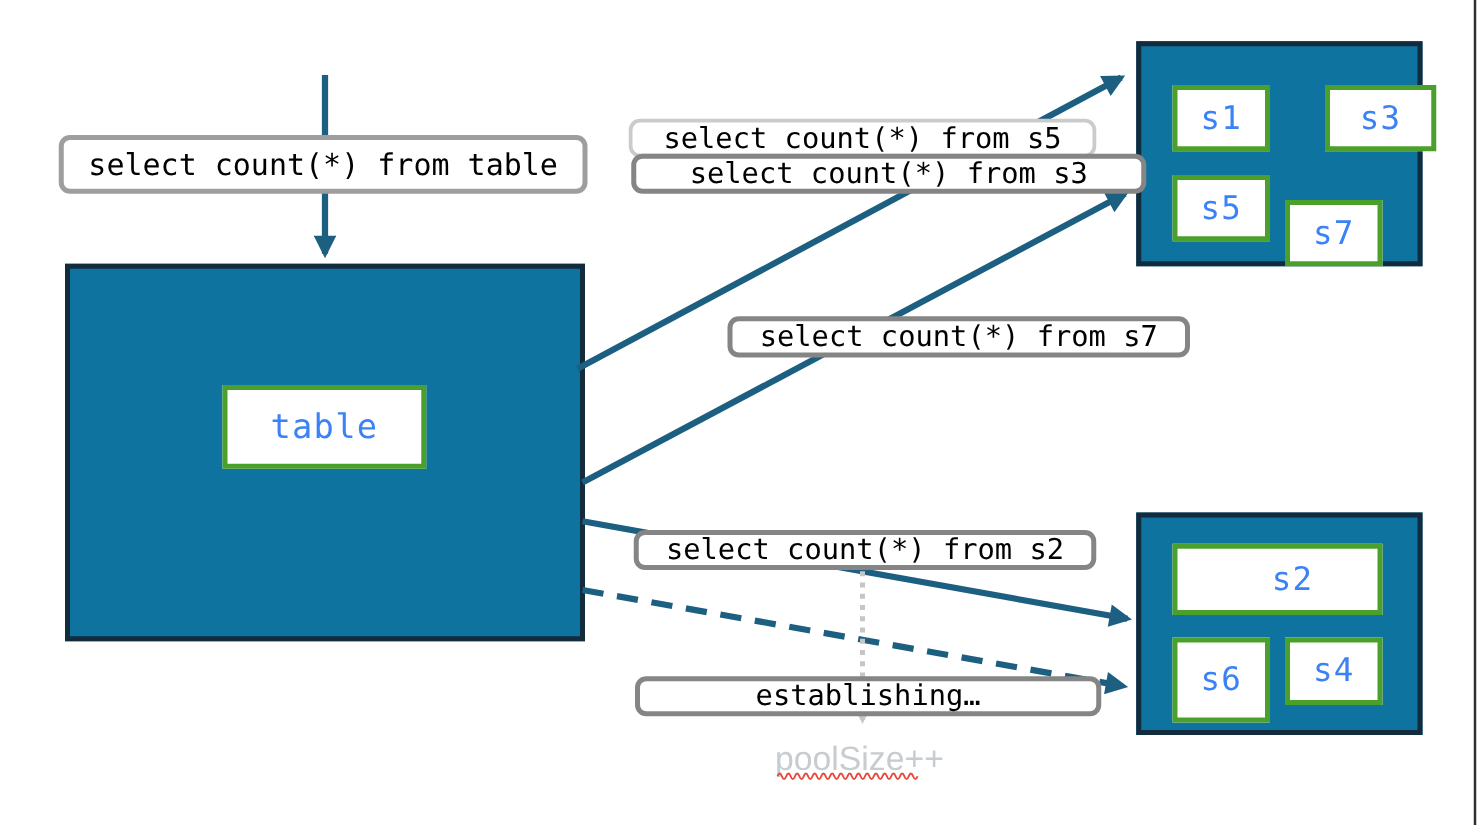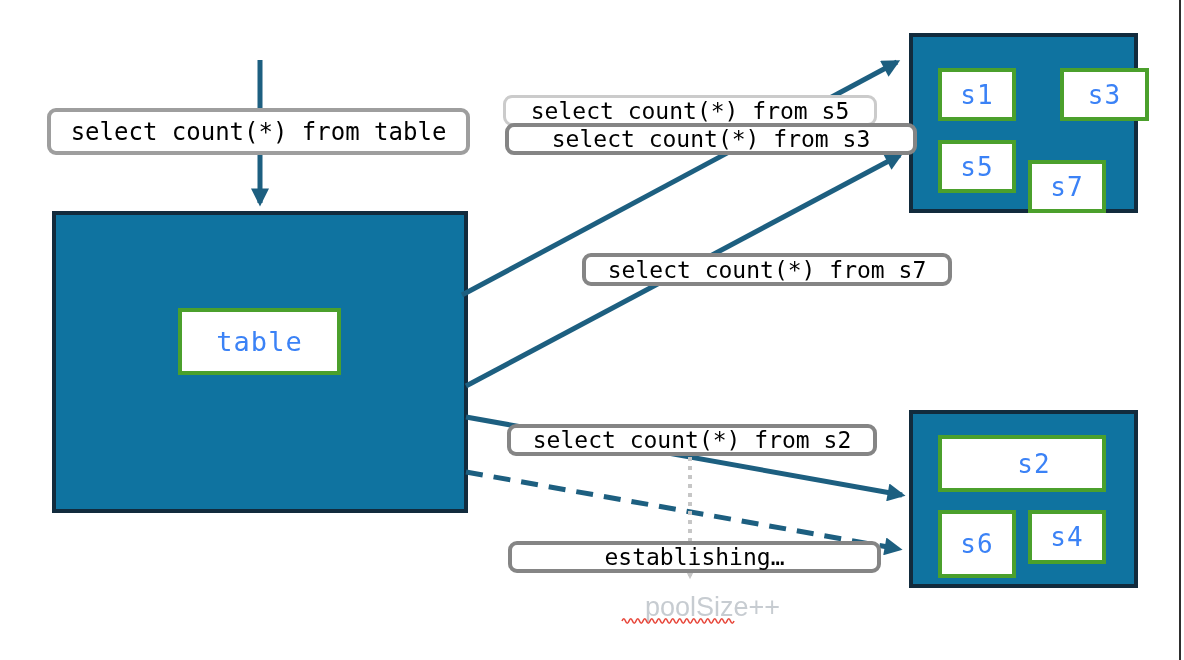--- a/index.html
+++ b/index.html
@@ -43,21 +43,21 @@
   }
   #lbl-from-table { left:47px;  top:108px; width:423px; height:47px; font-size:24px; border-color:#9e9e9e; }
   #lbl-from-s5    { left:503px; top:95px;  width:374px; height:31px; border-width:3px; border-color:#cbcbcb; z-index:2; }
   #lbl-from-s3    { left:505px; top:123px; width:412px; height:32px; border-color:#858585; }
   #lbl-from-s7    { left:582px; top:253px; width:370px; height:33px; border-color:#858585; }
   #lbl-from-s2    { left:507px; top:424px; width:370px; height:32px; border-color:#858585; }
   #lbl-establishing { left:508px; top:513px; width:373px; height:32px; border-color:#858585;margin-top:28px; }
 
   
   #pool-size {
-    position:absolute; left:620px; top:592px; width:160px; text-align:right;
+    position:absolute; left:620px; top:592px; width:160px; text-align:left;
     font-family:"Liberation Sans", sans-serif; font-size:27px; color:#c7ccd1; z-index:1;
   }
 </style>
 </head>
 <body>
 
 <div class="edge-line"></div>
 
 <div class="node-box" id="table-box"></div>
 <div class="node-box" id="group-top"></div>

